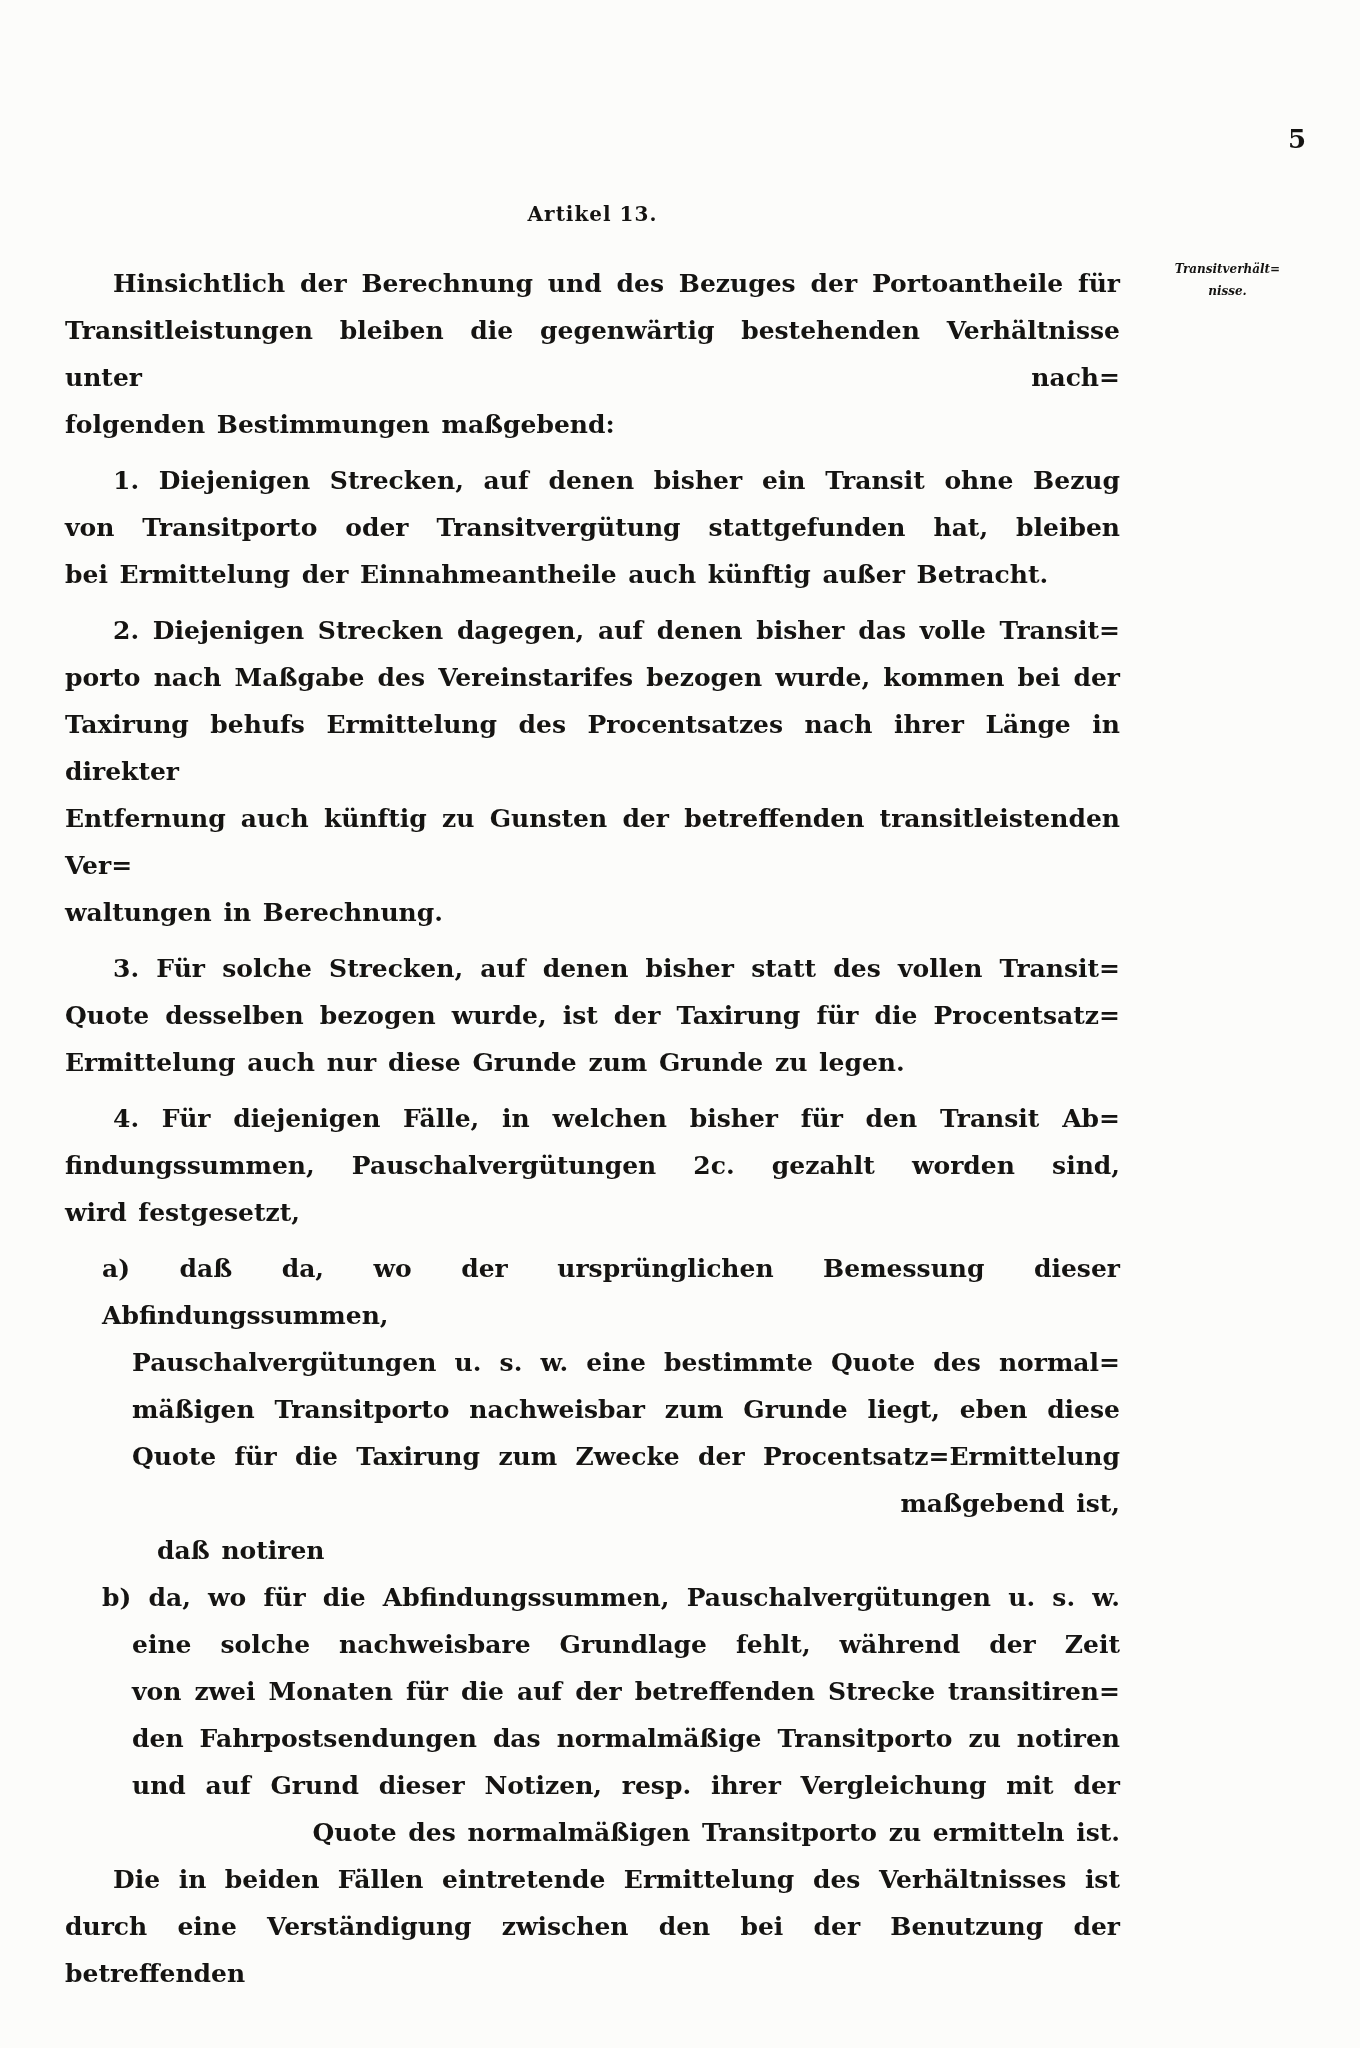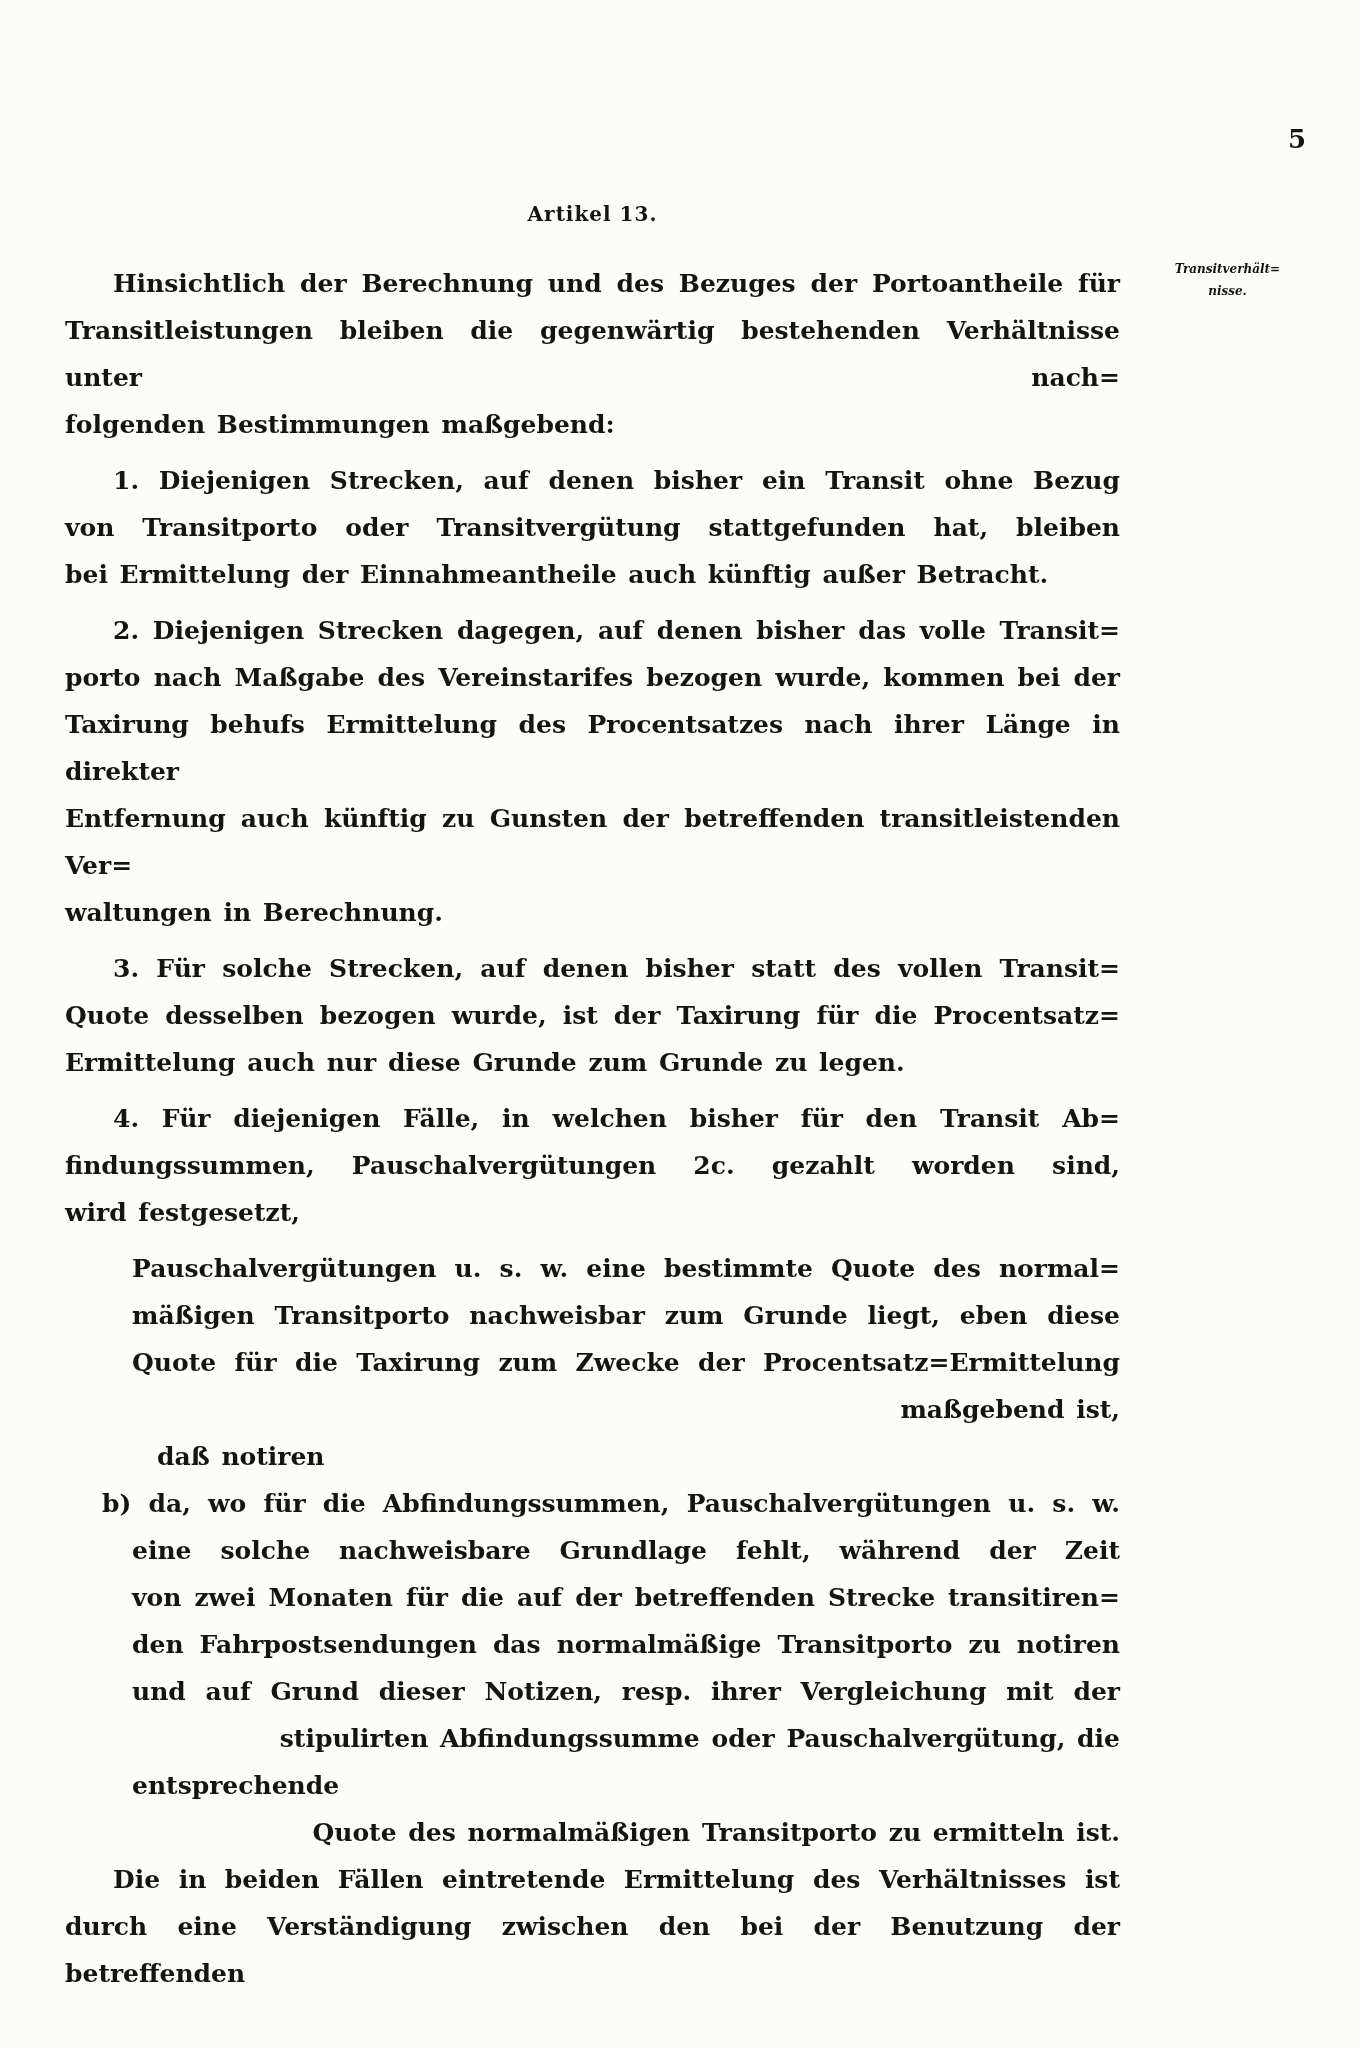--- a/index.html
+++ b/index.html
@@ -102,34 +102,34 @@
       <div class="ln">Ermittelung auch nur diese Grunde zum Grunde zu legen.</div>
     </div>
 
     <div class="para">
       <div class="ln jz first">4. Für diejenigen Fälle, in welchen bisher für den Transit Ab=</div>
       <div class="ln jz">findungssummen, Pauschalvergütungen 2c. gezahlt worden sind,</div>
       <div class="ln">wird festgesetzt,</div>
     </div>
 
     <div class="para list-item">
+      <div class="ln jz li-first">a) daß da, wo der ursprünglichen Bemessung dieser Abfindungssummen,</div>
       <div class="ln jz li-cont">Pauschalvergütungen u. s. w. eine bestimmte Quote des normal=</div>
       <div class="ln jz li-cont">mäßigen Transitporto nachweisbar zum Grunde liegt, eben diese</div>
       <div class="ln jz li-cont">Quote für die Taxirung zum Zwecke der Procentsatz=Ermittelung</div>
       <div class="ln li-cont">maßgebend ist,</div>
       <div class="ln li-sub">daß notiren</div>
     </div>
 
     <div class="para list-item">
       <div class="ln jz li-first">b) da, wo für die Abfindungssummen, Pauschalvergütungen u. s. w.</div>
       <div class="ln jz li-cont">eine solche nachweisbare Grundlage fehlt, während der Zeit</div>
       <div class="ln jz li-cont">von zwei Monaten für die auf der betreffenden Strecke transitiren=</div>
       <div class="ln jz li-cont">den Fahrpostsendungen das normalmäßige Transitporto zu notiren</div>
       <div class="ln jz li-cont">und auf Grund dieser Notizen, resp. ihrer Vergleichung mit der</div>
-      <div class="ln jz li-cont">stipulirten Abfindungssumme oder Pauschalvergütung, die entsprechende</div>
       <div class="ln li-cont">Quote des normalmäßigen Transitporto zu ermitteln ist.</div>
     </div>
 
     <div class="para closing">
       <div class="ln jz first">Die in beiden Fällen eintretende Ermittelung des Verhältnisses ist</div>
       <div class="ln jz">durch eine Verständigung zwischen den bei der Benutzung der betreffenden</div>
 
     </div>
 
   </div>

